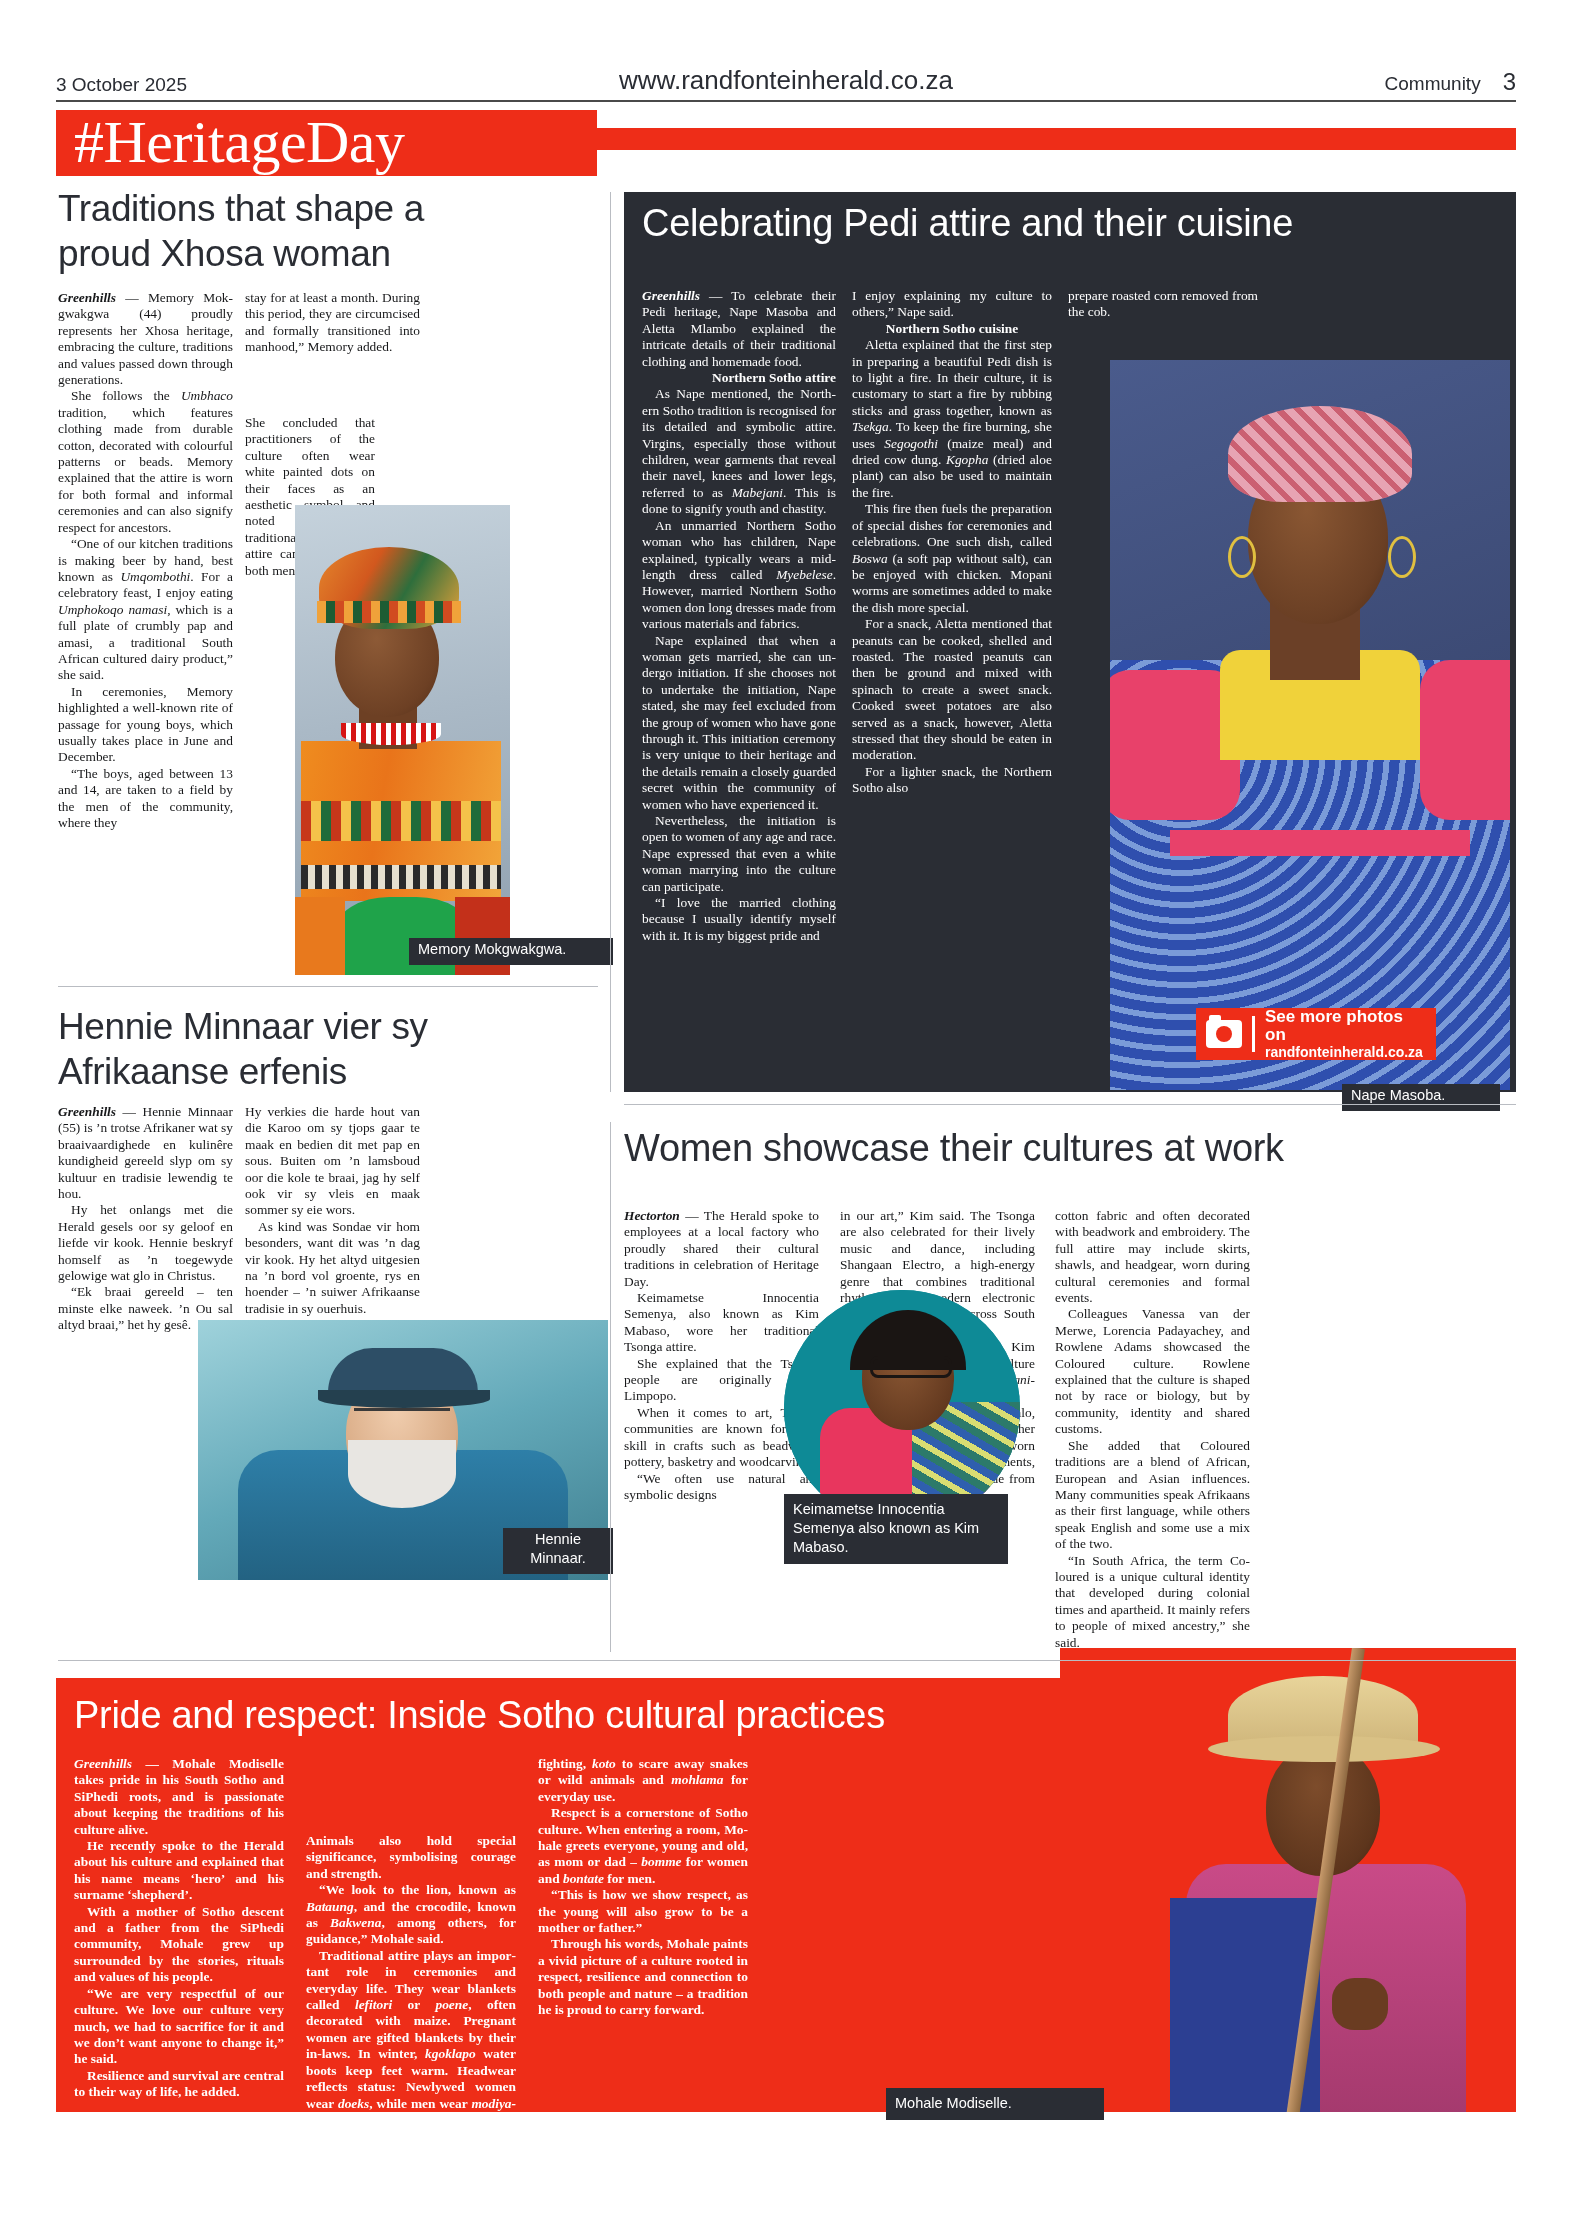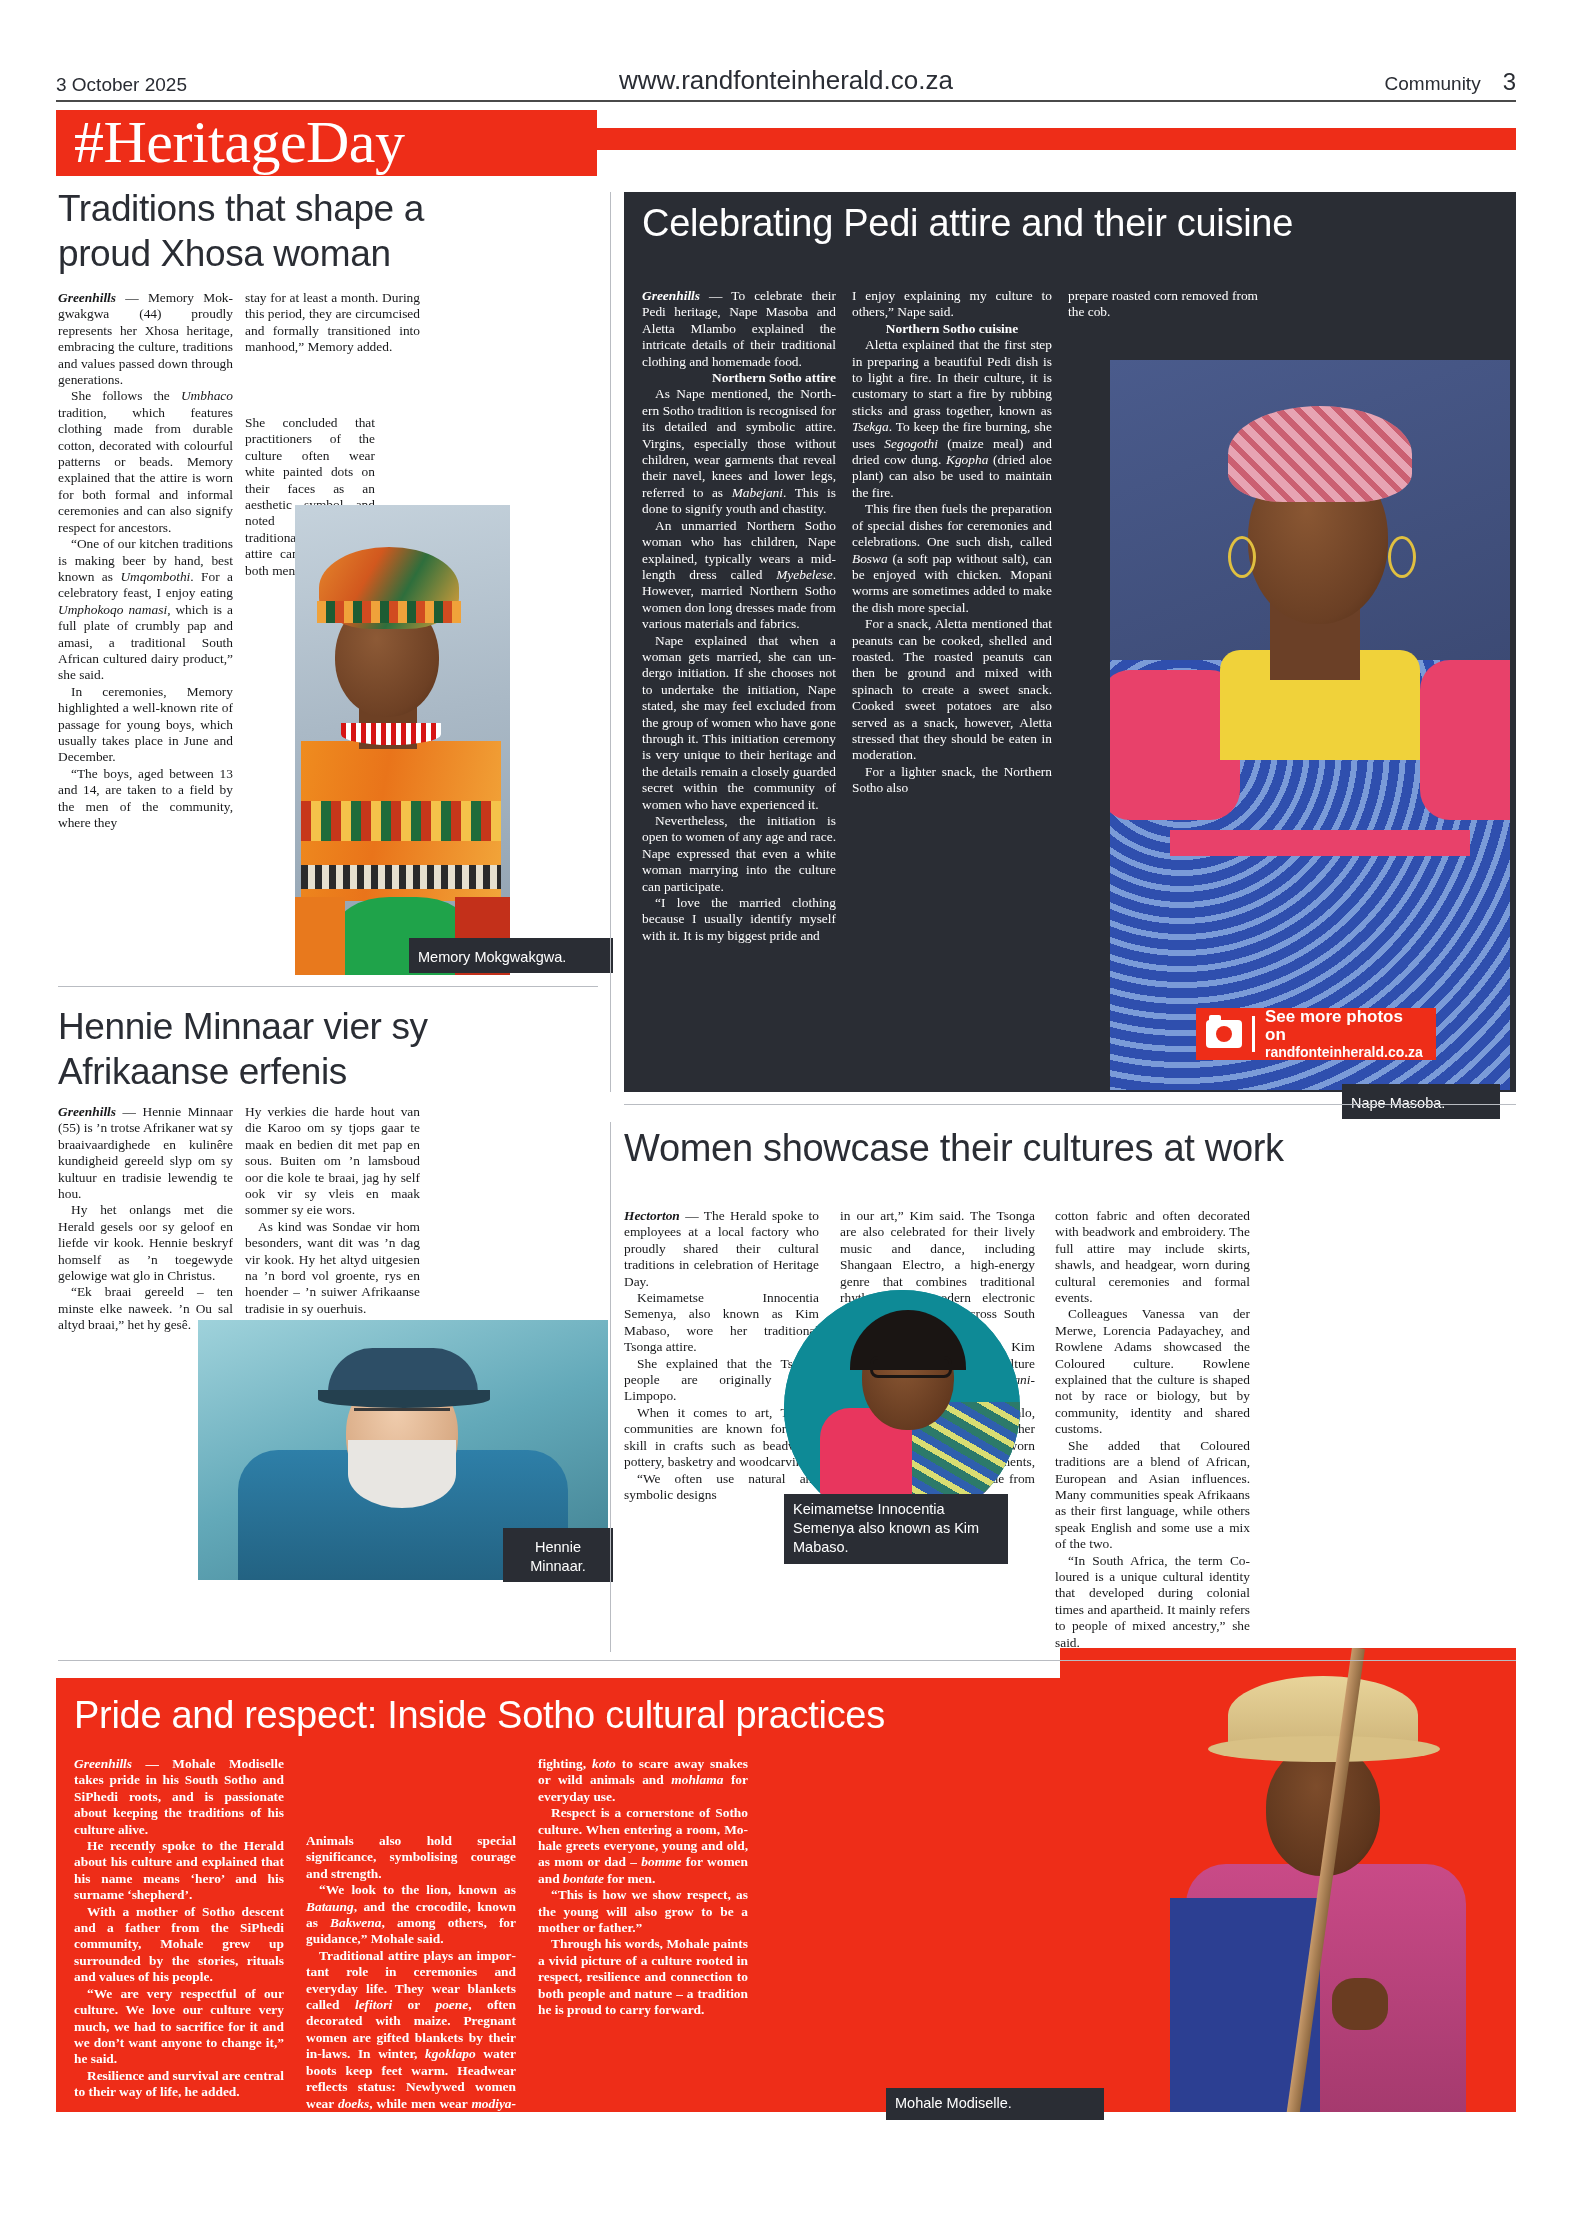--- a/index.html
+++ b/index.html
@@ -80,21 +80,21 @@
     background:repeating-linear-gradient(90deg,#2a2a2a 0 7px,#e6e0cf 7px 14px);}
   .ph1 .green{position:absolute;left:40px;top:392px;width:136px;height:86px;background:#1fa34a;border-radius:40% 40% 0 0;}
   .ph1 .redl{position:absolute;left:160px;top:392px;width:56px;height:86px;background:#c3301a;}
   .ph1 .orl{position:absolute;left:0px;top:392px;width:50px;height:86px;background:#e8791d;}
 
   .cap-dark{
     position:absolute;
     background:#2a2d34;color:#fff;
     font-family:"Liberation Sans", sans-serif;
     font-size:14.5px;line-height:19px;
-    padding:10px 9px 6px 9px;
+    padding:2px 9px 6px 9px;
   }
 
   
   .a2-head{
     position:absolute;left:58px;top:1004px;width:400px;
     font-family:"Liberation Sans", sans-serif;font-size:37px;line-height:45px;
     color:#2a2d34;letter-spacing:-0.4px;
   }
   .a2-c1{position:absolute;left:58px;top:1104px;width:175px;height:400px;}
   .a2-c2{position:absolute;left:245px;top:1104px;width:175px;height:420px;}

